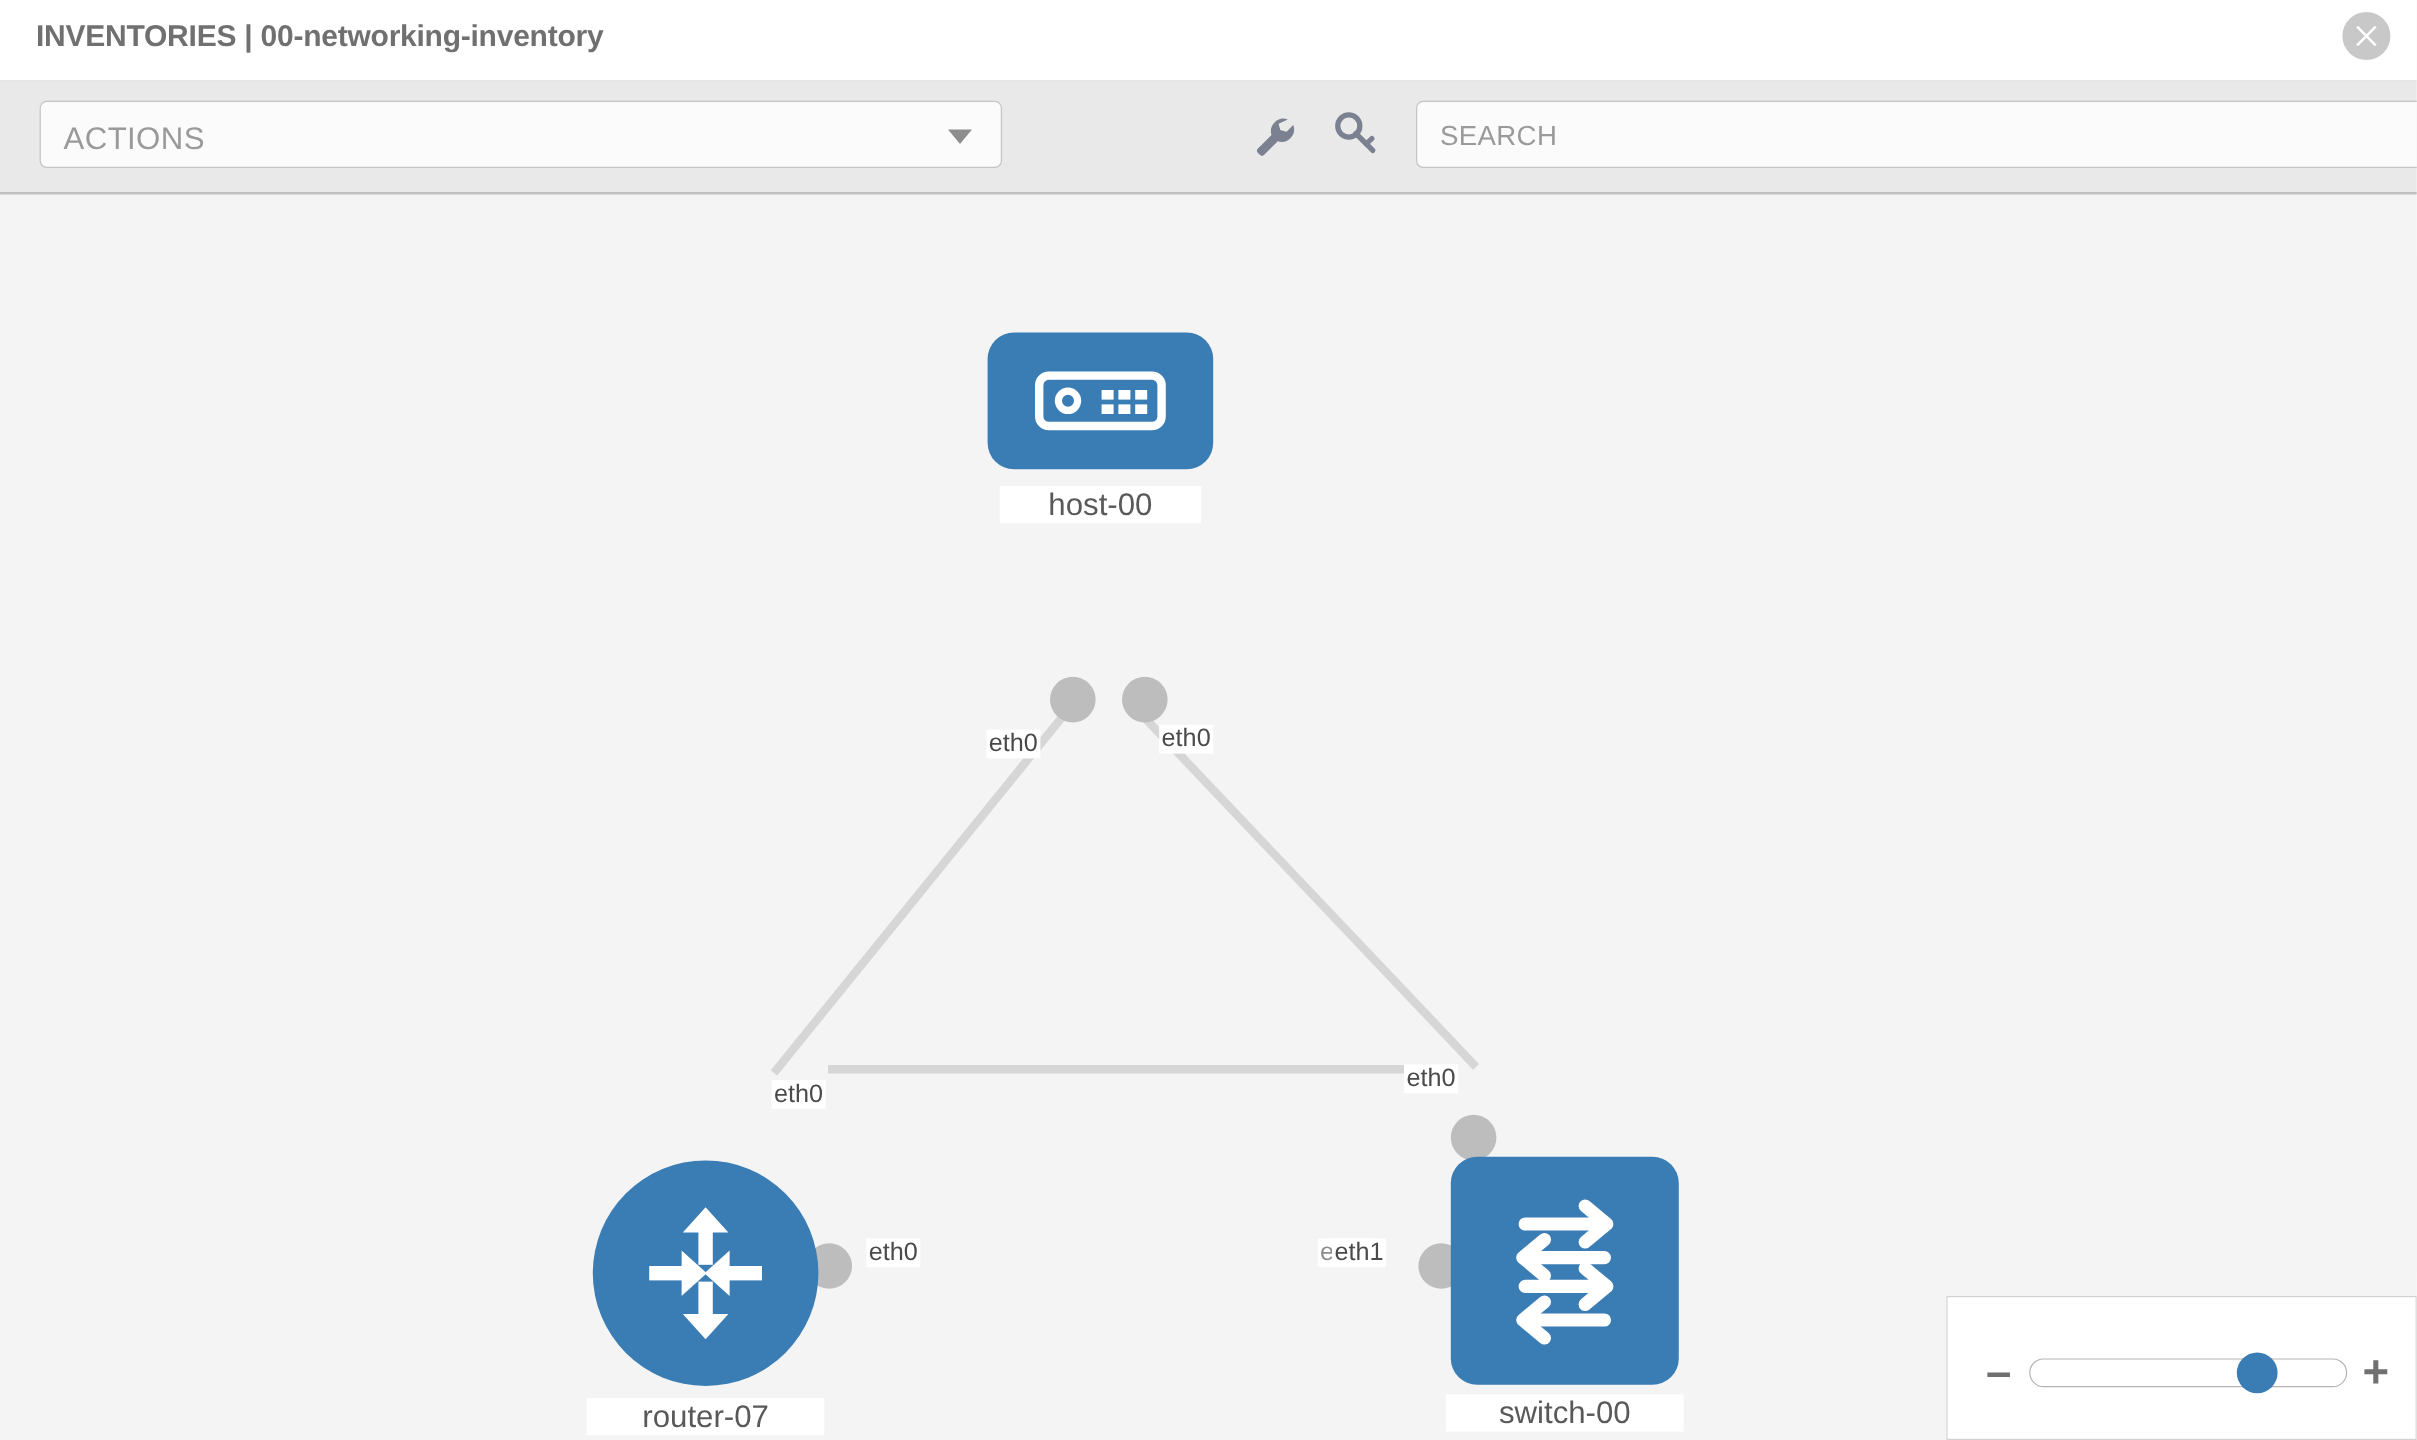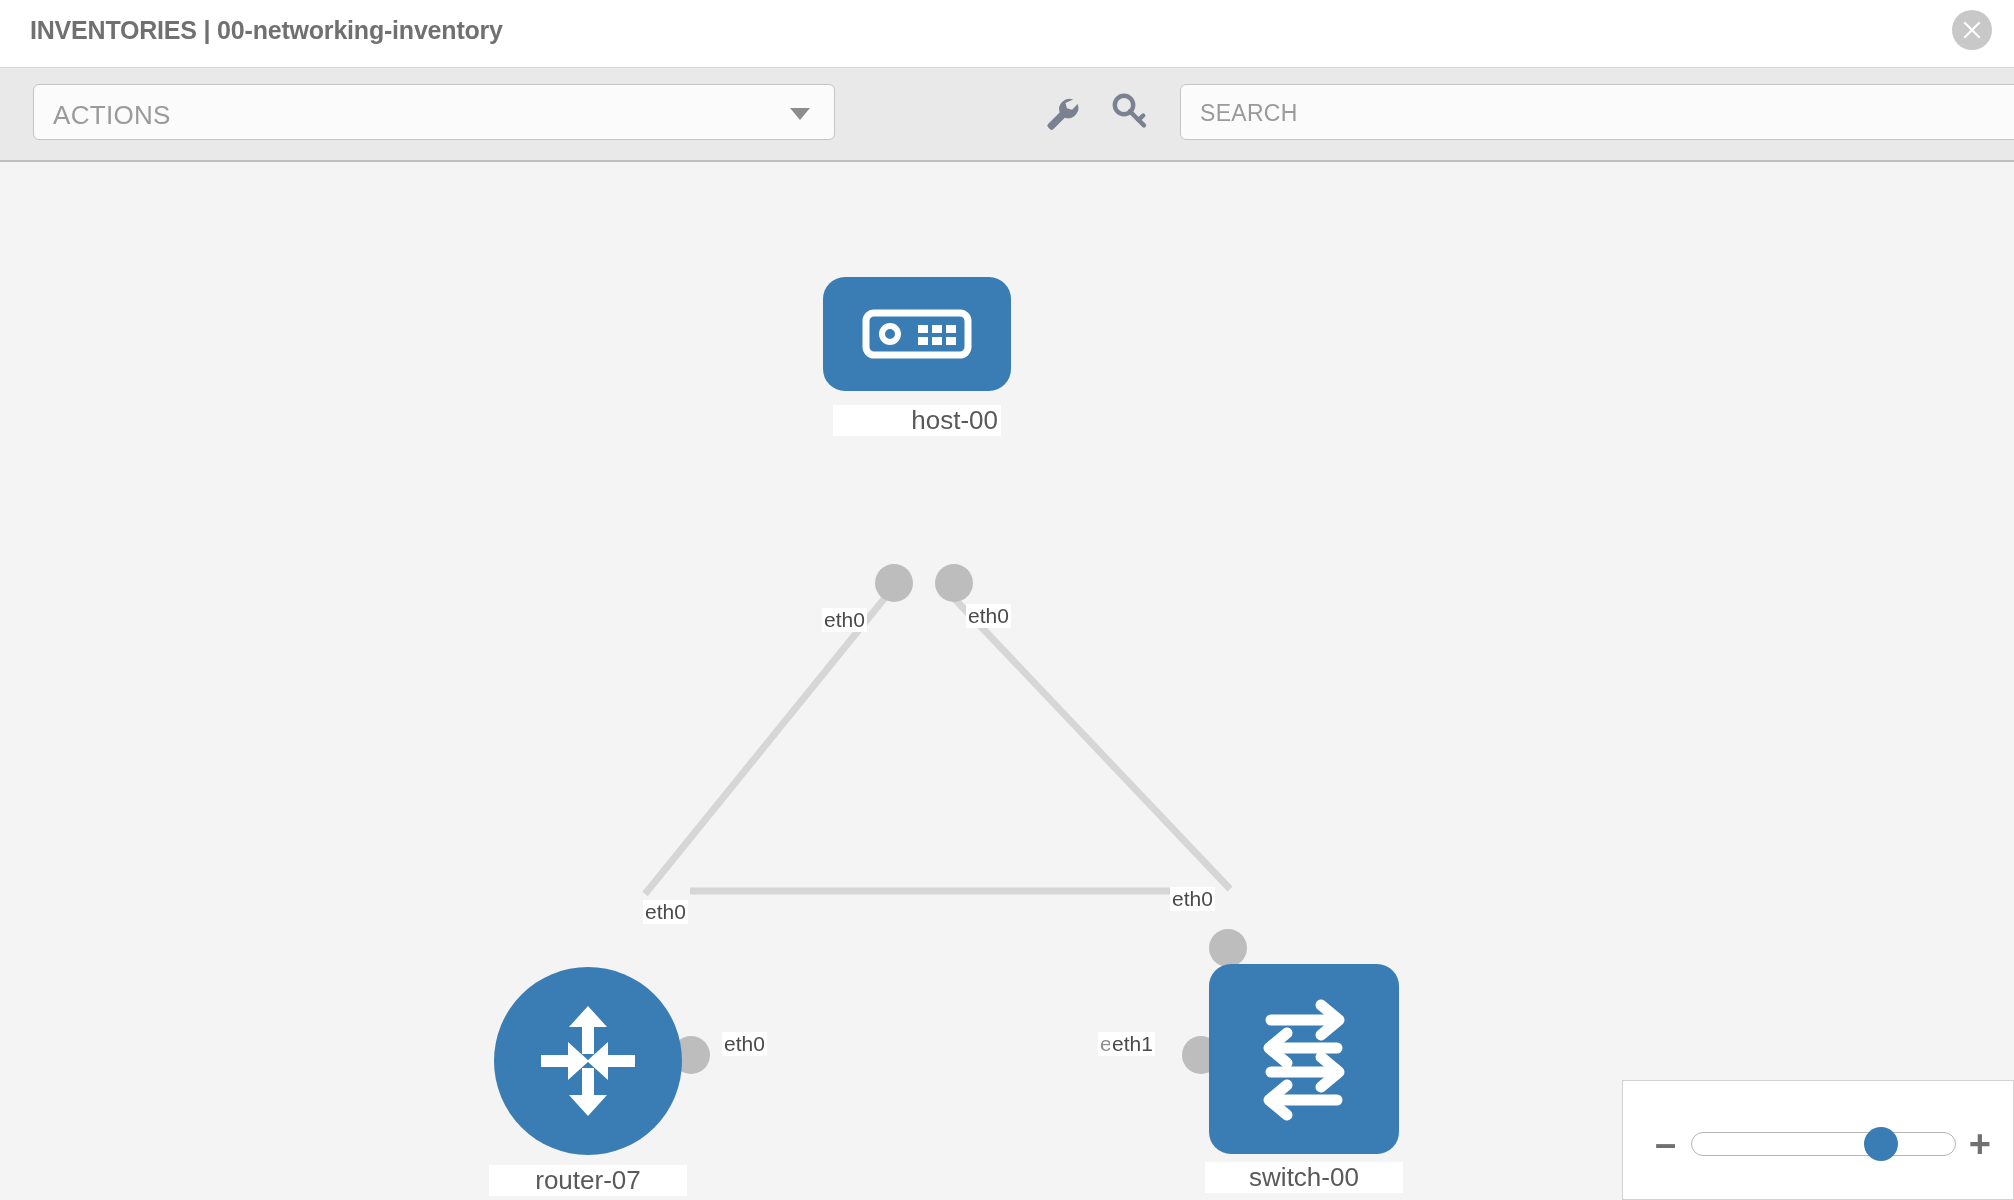--- a/index.html
+++ b/index.html
@@ -271,21 +271,21 @@
           <rect x="4" y="8" width="102" height="42" rx="8" ry="8" fill="none" stroke="#ffffff" stroke-width="7"></rect>
           <circle cx="28" cy="29" r="8" fill="none" stroke="#ffffff" stroke-width="6"></circle>
           <rect x="56" y="20" width="10" height="8" fill="#ffffff"></rect>
           <rect x="70" y="20" width="10" height="8" fill="#ffffff"></rect>
           <rect x="84" y="20" width="10" height="8" fill="#ffffff"></rect>
           <rect x="56" y="32" width="10" height="8" fill="#ffffff"></rect>
           <rect x="70" y="32" width="10" height="8" fill="#ffffff"></rect>
           <rect x="84" y="32" width="10" height="8" fill="#ffffff"></rect>
         </svg>
       </div>
-      <div class="node-label" style="left:10px; top:128px; width:168px;text-align:right;">host-00</div>
+      <div class="node-label" style="left:10px; top:128px; width:168px;">host-00</div>
     </div>
 
     <div class="edge-label" style="left:822px; top:444px;">eth0</div>
     <div class="edge-label" style="left:966px; top:440px;">eth0</div>
 
     <div class="edge-label" style="left:643px; top:736px;">eth0</div>
 
     <div class="nub" style="left:672px; top:872px;"></div>
 
     <div class="node" style="left:494px; top:803px;">

